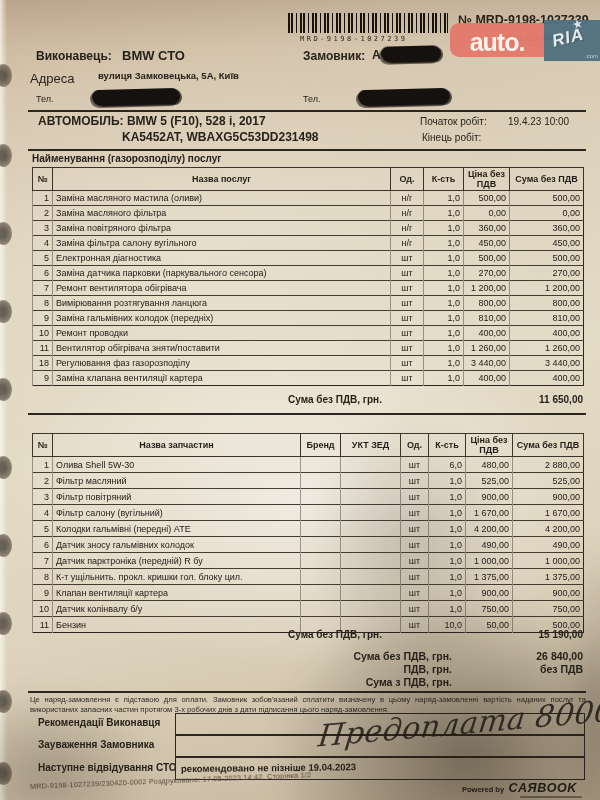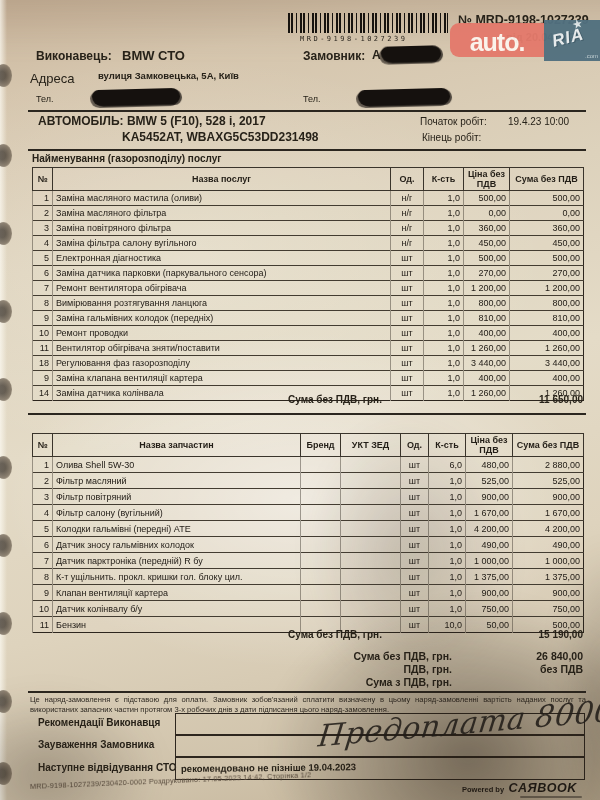--- a/index.html
+++ b/index.html
@@ -254,28 +254,20 @@
           <td class="c-price">3 440,00</td>
           <td class="c-sum">3 440,00</td>
         </tr>
         <tr>
           <td class="c-n">9</td>
           <td class="c-name">Заміна клапана вентиляції картера</td>
           <td class="c-unit">шт</td>
           <td class="c-qty">1,0</td>
           <td class="c-price">400,00</td>
           <td class="c-sum">400,00</td>
-        </tr>
-        <tr>
-          <td class="c-n">14</td>
-          <td class="c-name">Заміна датчика колінвала</td>
-          <td class="c-unit">шт</td>
-          <td class="c-qty">1,0</td>
-          <td class="c-price">1 260,00</td>
-          <td class="c-sum">1 260,00</td>
         </tr>
       </tbody>
   </table>
   <div class="sumline" style="top:394px">
     <span class="sl-label">Сума без ПДВ, грн.</span>
     <span class="sl-value">11 650,00</span>
   </div>
   <div class="abs hr" style="left:28px;top:413px;width:558px"></div>
 
   <table class="doc-table" id="parts-table" style="top:433px">

